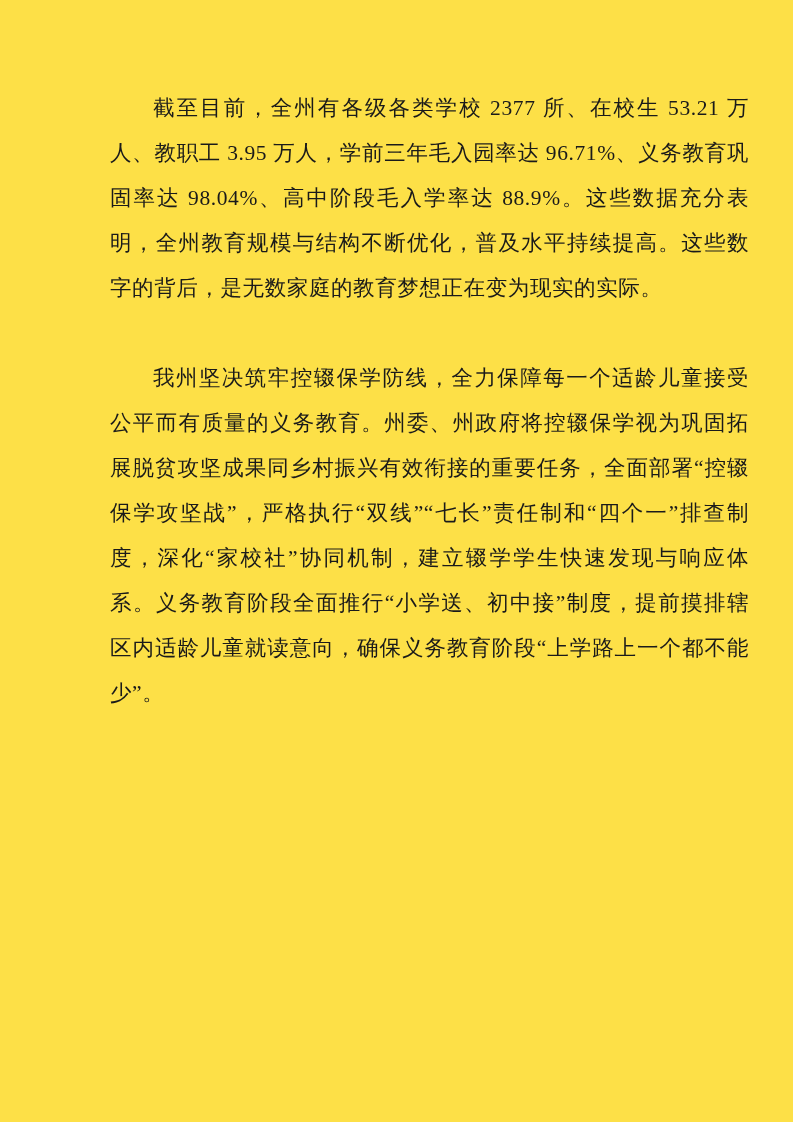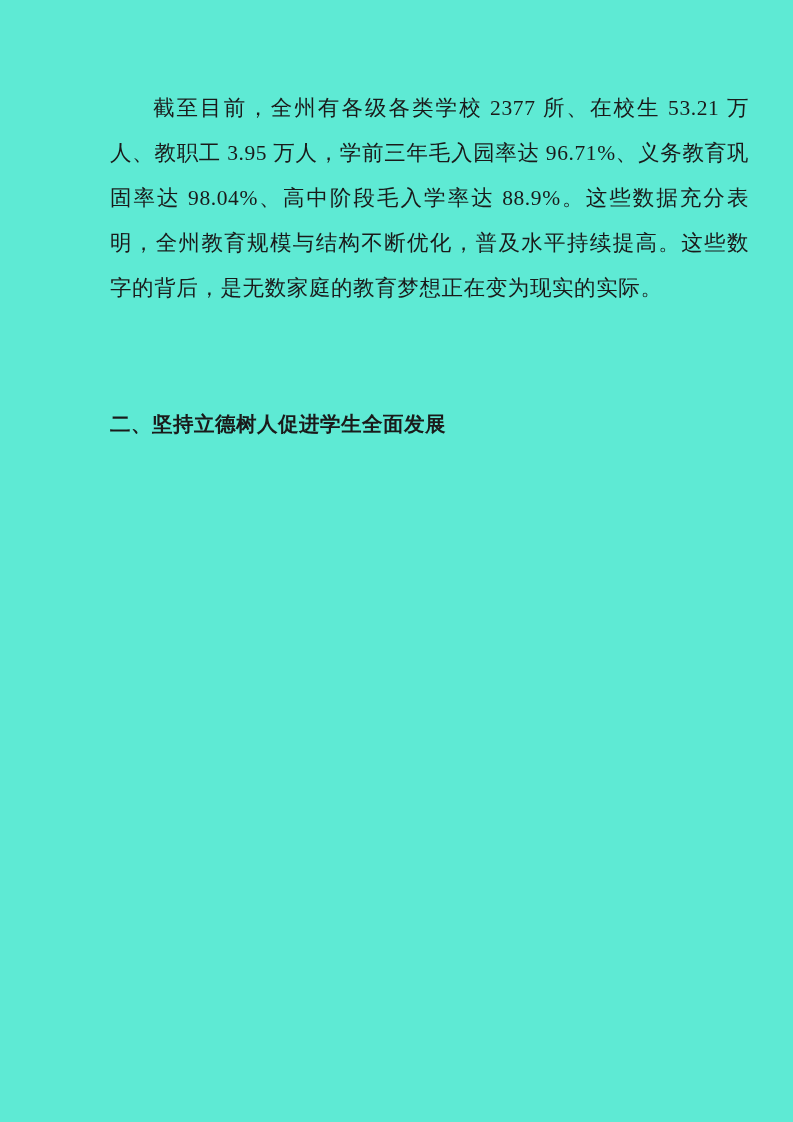--- a/index.html
+++ b/index.html
@@ -11,21 +11,21 @@
     width: 793px;
     height: 1122px;
     font-family: "Liberation Serif", "DejaVu Serif", serif;
     color: #000000;
     overflow: hidden;
   }
   .page {
     position: relative;
     width: 793px;
     height: 1122px;
-    background: #5eead4;
+    background: #fde047;
     box-sizing: border-box;
     padding: 86px 44px 60px 110px;
   }
   .doc-body {
     font-size: 21.5px;
     line-height: 45px;
     letter-spacing: 0.6px;
     text-align: justify;
     text-justify: inter-ideograph;
     color: #1a1a1a;
@@ -53,22 +53,22 @@
 </head>
 <body>
 
 <div class="page">
   <div class="doc-body">
 
     <p class="para">截至目前，全州有各级各类学校 2377 所、在校生 53.21 万人、教职工 3.95 万人，学前三年毛入园率达 96.71%、义务教育巩固率达 98.04%、高中阶段毛入学率达 88.9%。这些数据充分表明，全州教育规模与结构不断优化，普及水平持续提高。这些数字的背后，是无数家庭的教育梦想正在变为现实的实际。</p>
 
     <div class="gap"></div>
 
+    <p class="para">我州坚决筑牢控辍保学防线，全力保障每一个适龄儿童接受公平而有质量的义务教育。州委、州政府将控辍保学视为巩固拓展脱贫攻坚成果同乡村振兴有效衔接的重要任务，全面部署“控辍保学攻坚战”，严格执行“双线”“七长”责任制和“四个一”排查制度，深化“家校社”协同机制，建立辍学学生快速发现与响应体系。义务教育阶段全面推行“小学送、初中接”制度，提前摸排辖区内适龄儿童就读意向，确保义务教育阶段“上学路上一个都不能少”。</p>
 
     <div class="gap"></div>
 
-    <p class="heading">二、坚持立德树人促进学生全面发展</p>
 
     <div class="gap-sm"></div>
 
 
   </div>
 </div>
 
 </body></html>

